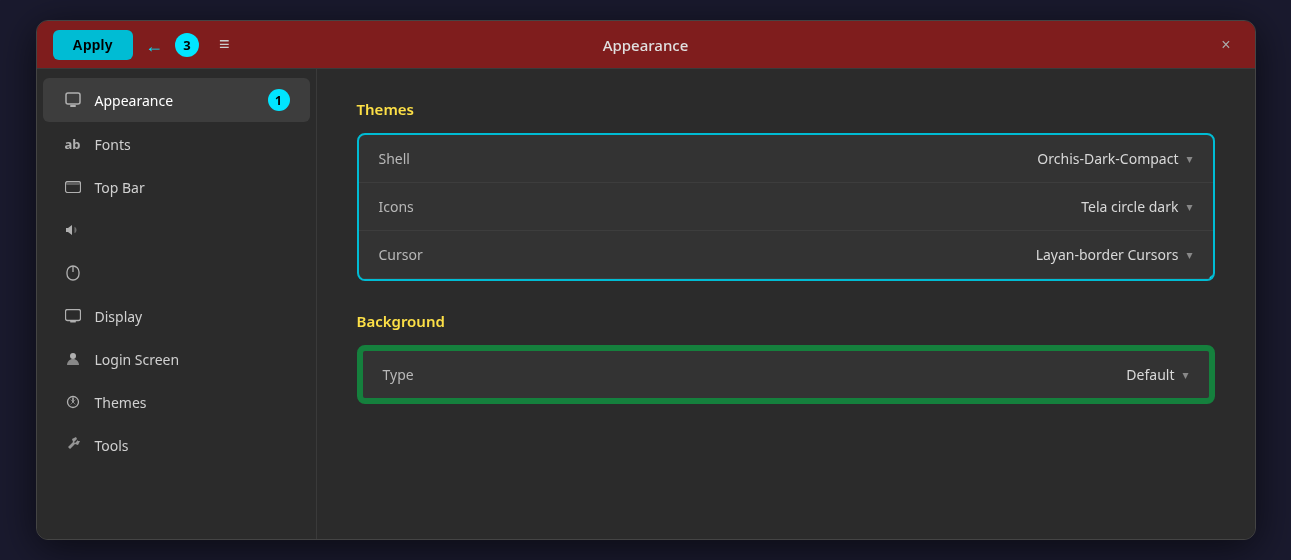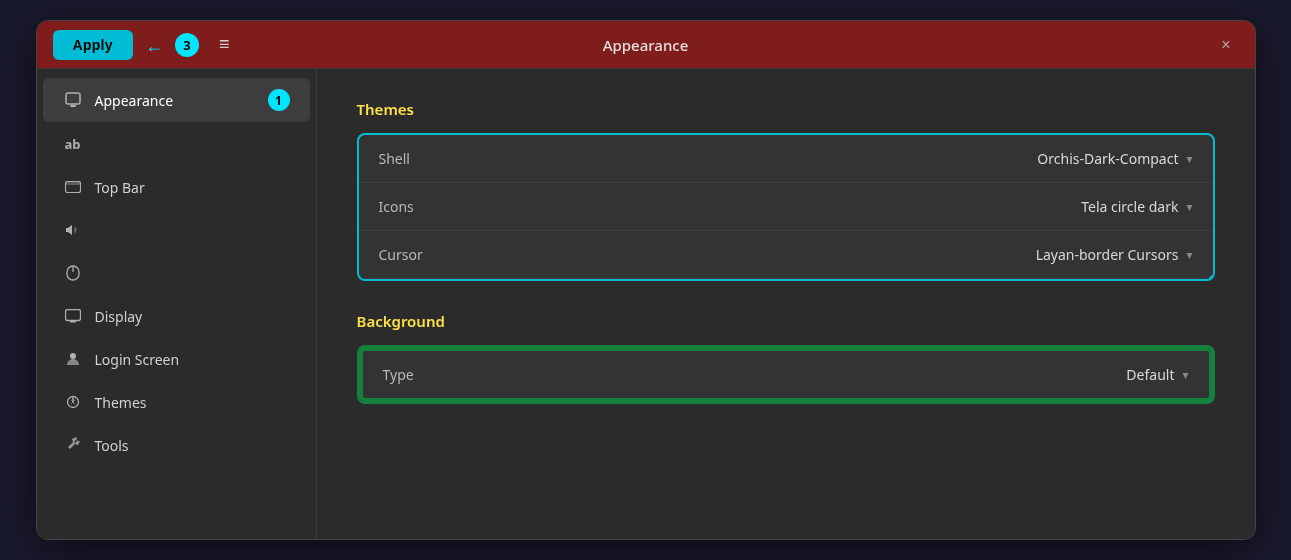--- a/index.html
+++ b/index.html
@@ -234,20 +234,21 @@
               <rect x="5" y="13" width="6" height="2" rx="1" fill="#b0b0b0"></rect>
             </svg>
         </span>
         <span class="sidebar-item-label">Appearance</span>
 
         <span style="background:#00e5ff;color:#000;border-radius:50%;width:22px;height:22px;display:flex;align-items:center;justify-content:center;font-weight:700;font-size:12px;">1</span>
       </div>
 
       <div class="sidebar-item">
         <span class="sidebar-icon" style="font-size:13px;font-weight:700;color:#b0b0b0;">ab</span>
+        <span class="sidebar-item-label">Fonts</span>
       </div>
 
       <div class="sidebar-item">
         <span class="sidebar-icon">
           <svg width="16" height="12" viewBox="0 0 16 12" fill="none">
               <rect x="0.5" y="0.5" width="15" height="11" rx="2" stroke="#b0b0b0" stroke-width="1.2"></rect>
               <rect x="0.5" y="0.5" width="15" height="3.5" rx="2" fill="#b0b0b0" opacity="0.4"></rect>
             </svg>
         </span>
         <span class="sidebar-item-label">Top Bar</span>

